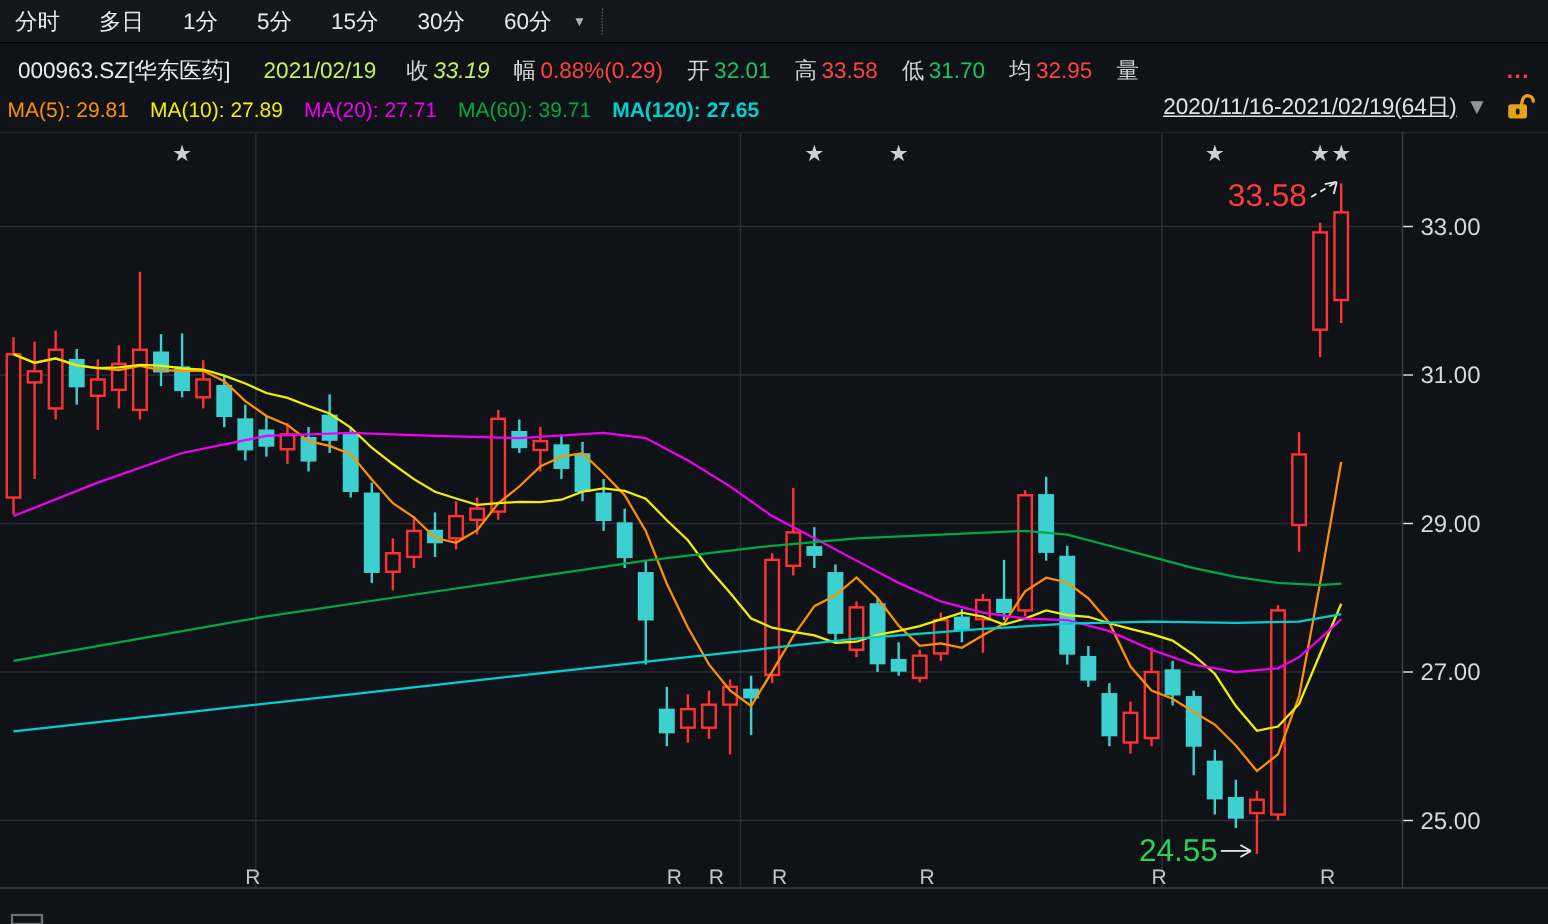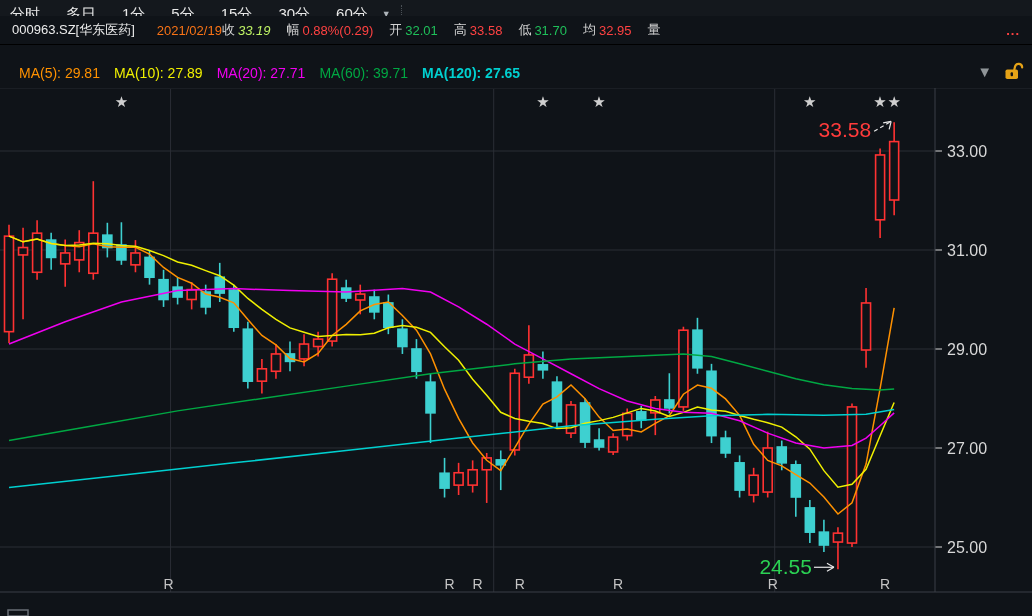--- a/index.html
+++ b/index.html
@@ -9,27 +9,27 @@
   .bar{position:absolute;left:0;width:1032px;z-index:3;display:flex;align-items:center;box-sizing:border-box;}
   .menubar{top:0;height:29px;background:#14181d;border-bottom:1px solid #000;color:#e8e8e8;font-size:15px;justify-content:space-between;padding:0 10px;}
   .mgroup{display:flex;align-items:center;justify-content:center;}
   .mgroup.left .mi{margin-right:26px;}
   .mgroup.right .mi{margin-left:34px;}
   .mi{position:relative;cursor:pointer;white-space:nowrap;}
   .mi .badge{position:absolute;top:-4px;right:-9px;width:7px;height:7px;border-radius:50%;}
   .mi .ticon{font-size:10px;margin-left:3px;color:#e8e8e8;}
   .ddicon{color:#aeb4ba;font-size:9px;margin-right:10px;margin-left:-12px;}
   .vdiv{height:18px;border-left:1px dotted #4a5056;margin-right:14px;}
-  .quotebar{top:16px;height:29px;background:#0f1318;border-bottom:1px solid #000;font-size:13px;color:#d9d9d9;padding:0 12px;}
+  .quotebar{top:33px;height:29px;background:#0f1318;border-bottom:1px solid #000;font-size:15px;color:#d9d9d9;padding:0 12px;}
   .sym{color:#ececec;margin-right:22px;white-space:nowrap;}
-  .qdate{color:#f97316;}
+  .qdate{color:#bef264;margin-right:20px;}
   .qf{display:flex;align-items:center;margin-right:16px;white-space:nowrap;}
   .qf .ql{color:#d2d2d2;margin-right:3px;}
   .more{margin-left:auto;font-weight:bold;letter-spacing:1px;}
-  .mabar{top:58px;height:30px;background:#0f1318;font-size:14px;padding:0 19px;}
+  .mabar{top:58px;height:30px;background:#0f1318;font-size:14px;padding:0 5px;}
   .mai{margin-right:14px;white-space:nowrap;}
   .range{position:absolute;right:8px;top:2px;display:flex;align-items:center;cursor:pointer;}
   .rtext{color:#e3e3e3;font-size:15px;text-decoration:underline;}
   .rtri{color:#8f9598;font-size:15px;margin:0 10px 0 6px;}
   .rlock{display:inline-block;width:22px;height:22px;}
 </style>
 </head>
 <body>
 
 <div class="app">
@@ -272,20 +272,21 @@
 
   <div class="bar mabar">
     <span class="mgroup" id="ma-items">
         <span class="mai" style="color: rgb(255, 145, 0);">MA(5): 29.81</span>
         <span class="mai" style="color: rgb(240, 240, 0);">MA(10): 27.89</span>
         <span class="mai" style="color: rgb(240, 0, 240);">MA(20): 27.71</span>
         <span class="mai" style="color: rgb(0, 168, 67);">MA(60): 39.71</span>
         <span class="mai" style="color: rgb(0, 208, 208); font-weight: bold;">MA(120): 27.65</span>
       </span>
     <div class="range">
+      <span class="rtext">2020/11/16-2021/02/19(64日)</span>
       <span class="rtri">▼</span>
       <span class="rlock">
         <svg width="22" height="22" viewBox="0 0 22 22">
           <path d="M13 10 V6.8 a3.6 3.6 0 0 1 7.1 -0.6" fill="none" stroke="#e6a317" stroke-width="2.2" stroke-linecap="round" transform="rotate(14 15 7)"></path>
           <rect x="3.5" y="9.5" width="12.5" height="9.5" rx="1.8" fill="#e6a317"></rect>
           <rect x="8.6" y="12.3" width="2.4" height="4" rx="1" fill="#141414"></rect>
         </svg>
       </span>
     </div>
   </div>

